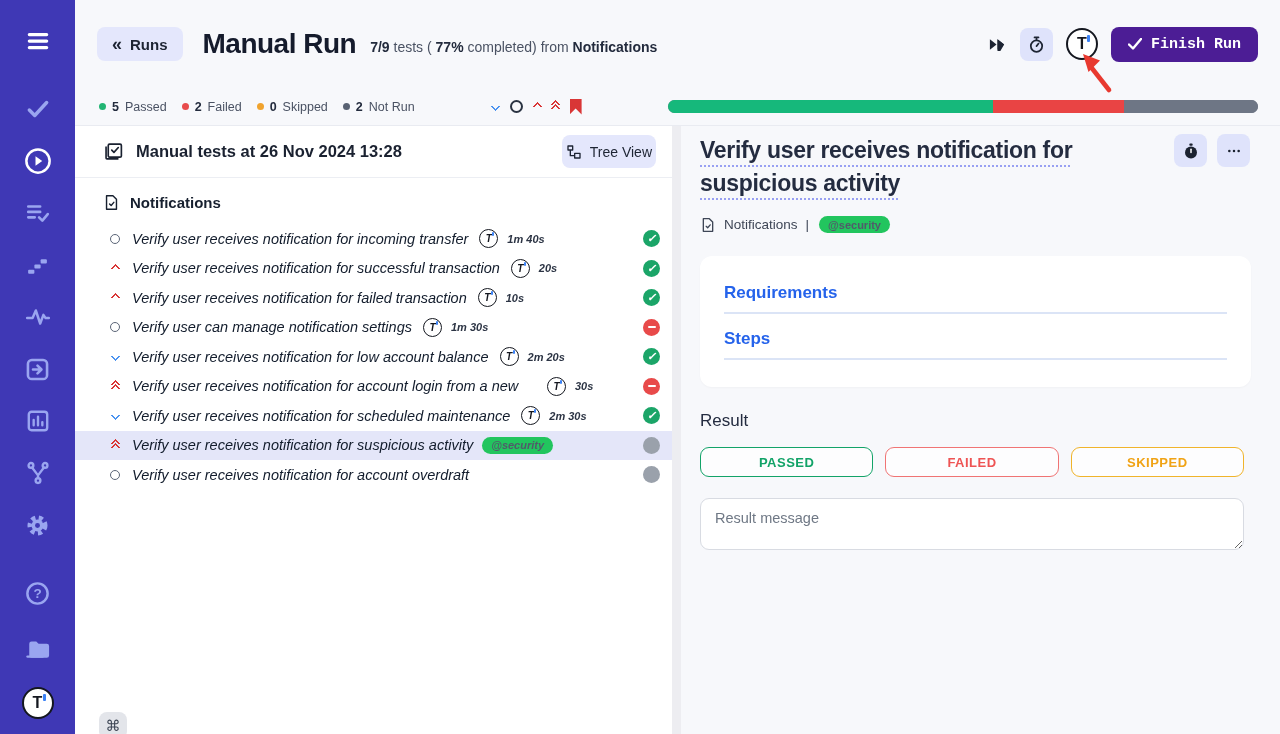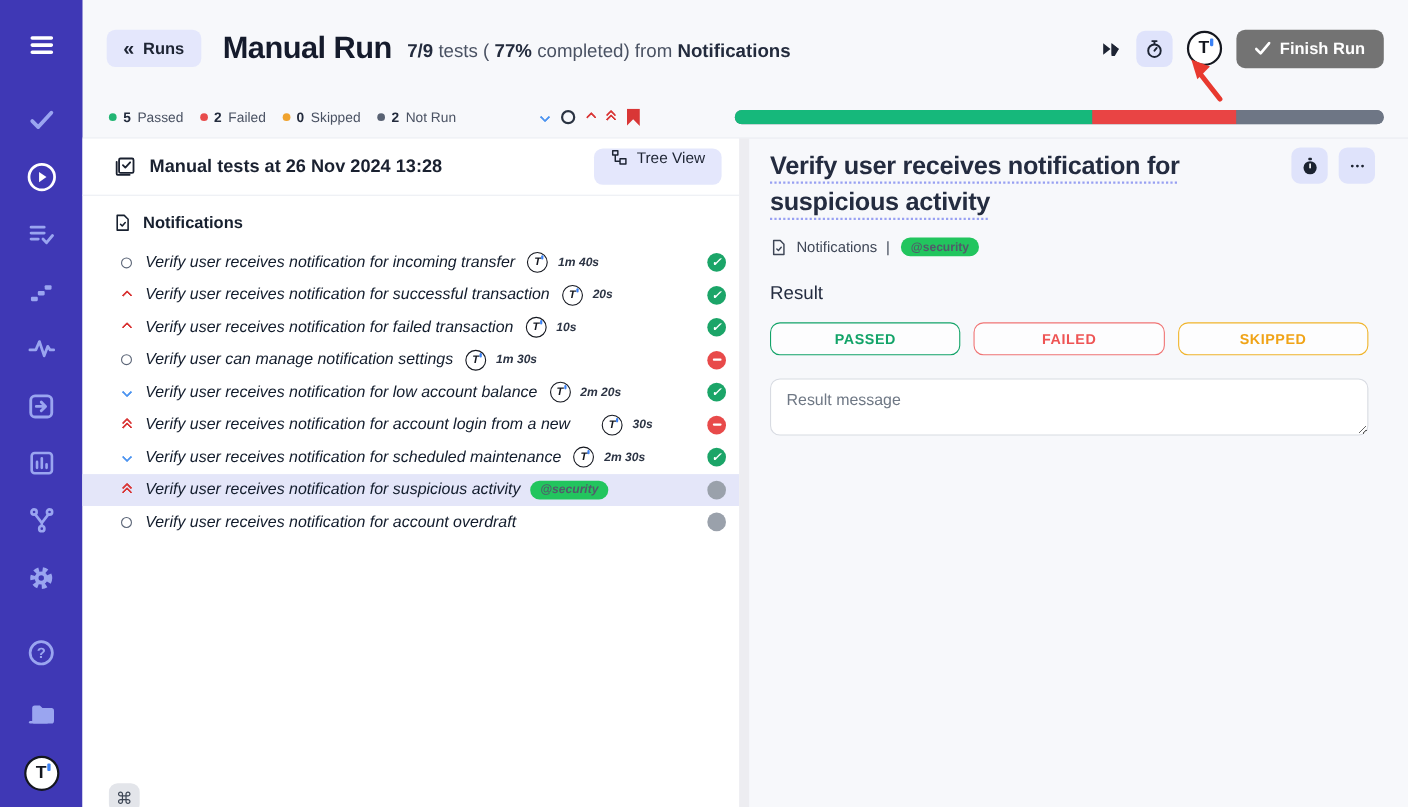--- a/index.html
+++ b/index.html
@@ -13,29 +13,29 @@
   .s-gap { flex:0 0 24px; }
   .s-grow { flex:1; }
 
   
   .main { position:absolute; left:75px; top:0; right:0; bottom:0; }
 
   .topbar { height:88px; display:flex; align-items:center; padding:0 22px; gap:14px; position:relative; }
   .runs-btn { display:flex; align-items:center; gap:8px; height:34px; padding:0 15px; background:#e4e7fc; border:none; border-radius:8px; font-family:inherit; font-size:15px; font-weight:600; color:#1d2433; cursor:pointer; }
   .runs-btn .laquo { font-size:18px; line-height:1; }
   .page-title { font-size:28px; font-weight:800; letter-spacing:-0.5px; color:#151b2c; margin-left:6px; }
-  .subtitle { font-size:17px; color:#4a5263; margin-top:6px; }
+  .subtitle { font-size:14px; color:#4a5263; margin-top:6px; }
   .subtitle b { color:#232b3d; }
   .top-right { margin-left:auto; display:flex; align-items:center; gap:13px; }
   .ff-icon { display:flex; gap:0; color:#1d2433; cursor:pointer; }
   .icon-btn { width:33px; height:33px; border:none; border-radius:8px; background:#dfe3fb; display:flex; align-items:center; justify-content:center; cursor:pointer; }
   .tlogo { position:relative; border-radius:50%; background:#fff; border:2.5px solid #14171f; display:flex; align-items:center; justify-content:center; font-weight:900; color:#14171f; }
   .tlogo.big { width:32px; height:32px; font-size:16px; }
   .tlogo .acc { position:absolute; top:5px; right:6px; width:3px; height:7px; background:#3b82f6; border-radius:1px; }
-  .finish-btn { height:35px; padding:0 17px; border:none; border-radius:8px; background:#737373; color:#fff; font-family:Liberation Sans, sans-serif; font-size:15px; font-weight:600; display:flex; align-items:center; gap:9px; cursor:pointer; }
+  .finish-btn { height:35px; padding:0 17px; border:none; border-radius:8px; background:#4c1d95; color:#fff; font-family:Liberation Mono, monospace; font-size:15px; font-weight:600; display:flex; align-items:center; gap:9px; cursor:pointer; }
   .annot-arrow { position:absolute; left:1001px; top:50px; pointer-events:none; }
 
   
   .statusrow { height:37px; display:flex; align-items:center; padding:0 22px 0 24px; }
   .stat { display:flex; align-items:center; gap:6px; font-size:12.5px; color:#4a5263; margin-right:15px; }
   .stat b { color:#232b3d; }
   .dot { width:7px; height:7px; border-radius:50%; }
   .filters { display:flex; align-items:center; gap:11px; margin-left:62px; }
   .chv { display:inline-flex; flex-direction:column; align-items:center; cursor:pointer; }
   .chv i { width:7px; height:7px; border-top:2.4px solid; border-left:2.4px solid; border-color:currentColor; border-radius:1px; display:block; }
@@ -50,21 +50,21 @@
 
   
   .content { position:absolute; top:125px; left:0; right:0; bottom:0; border-top:1px solid #e9ebf1; }
   .list-panel { position:absolute; left:0; top:0; width:597px; bottom:0; background:#fff; }
   .splitter { position:absolute; left:597px; top:0; width:9px; bottom:0; background:#ededf1; cursor:col-resize; }
   .detail-panel { position:absolute; left:606px; top:0; right:0; bottom:0; padding:8px 30px 0 19px; }
 
   
   .list-head { height:52px; display:flex; align-items:center; padding:0 16px 0 28px; border-bottom:1px solid #eceef3; gap:12px; }
   .list-head-title { font-size:16.5px; font-weight:700; color:#1a2130; }
-  .treeview-btn { margin-left:auto; height:33px; padding:0 15px; border:none; border-radius:8px; background:#e4e7fc; font-family:inherit; font-size:14px; font-weight:500; color:#1d2433; display:flex; gap:8px; cursor:pointer; }
+  .treeview-btn { margin-left:auto; height:33px; padding:0 4px; border:none; border-radius:8px; background:#e4e7fc; font-family:inherit; font-size:14px; font-weight:500; color:#1d2433; display:flex; align-items:center; gap:8px; cursor:pointer; }
   .folder-row { height:40px; display:flex; align-items:center; gap:10px; padding:8px 0 0 28px; font-size:15px; font-weight:700; color:#17202f; }
   .tests { margin-top:6px;font-style:italic; }
   .trow { height:29.5px; display:flex; align-items:center; padding:0 12px 0 32px; cursor:pointer; }
   .trow.selected { background:#e4e6f9; }
   .pri-wrap { width:16px; display:flex; justify-content:center; margin-right:9px; flex:0 0 16px; }
   .pri-circle { width:10px; height:10px; border:1.6px solid #5b6577; border-radius:50%; }
   .ttitle { font-size:14.5px; font-weight:500; color:#121c2c; white-space:nowrap; }
   .ttitle.trunc { flex:0 0 404px; overflow:hidden; }
   .tlogo.sm { width:19px; height:19px; font-size:10px; border-width:1.6px; margin-left:11px; flex:0 0 19px; }
   .tlogo.sm .acc { top:2px; right:3px; width:2px; height:4px; }
@@ -430,20 +430,24 @@
       <div class="d-meta">
         <svg width="16" height="16" viewBox="0 0 24 24" stroke="#3e4656" stroke-width="2" fill="none" stroke-linejoin="round">
             <path d="M5 2.5h9l5 5v14H5z"></path>
             <path d="M9.3 14l2.2 2.2 3.8-4.4" stroke-linecap="round"></path>
           </svg>
         <span>Notifications</span>
         <span>|</span>
         <span class="tag" style="margin-left:2px">@security</span>
       </div>
 
+      <div class="d-card">
+        <div class="d-section">Requirements</div>
+        <div class="d-section">Steps</div>
+      </div>
 
       <div class="result-row">
         <span class="result-label">Result</span>
       </div>
 
       <div class="verdicts">
         <button class="vbtn passed">PASSED</button>
         <button class="vbtn failed">FAILED</button>
         <button class="vbtn skipped">SKIPPED</button>
       </div>

